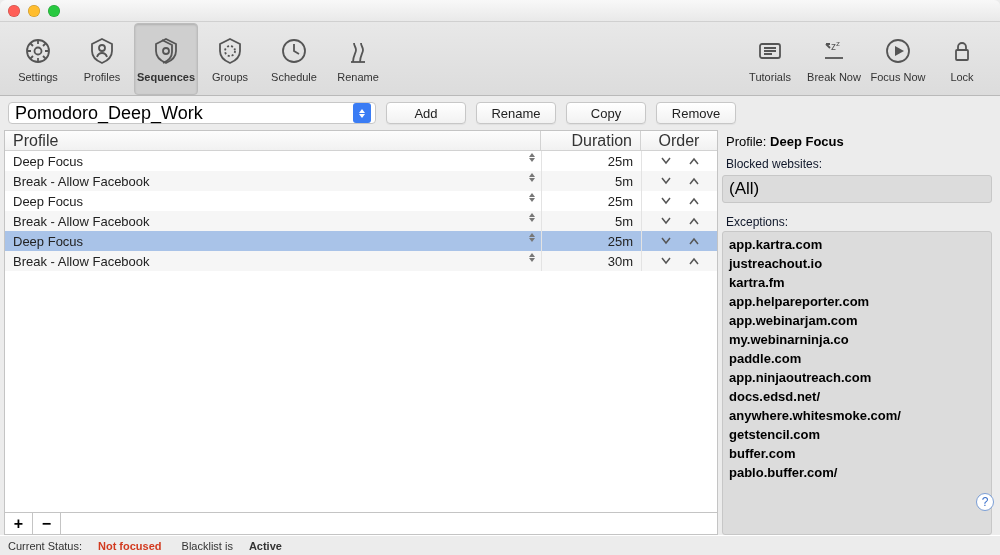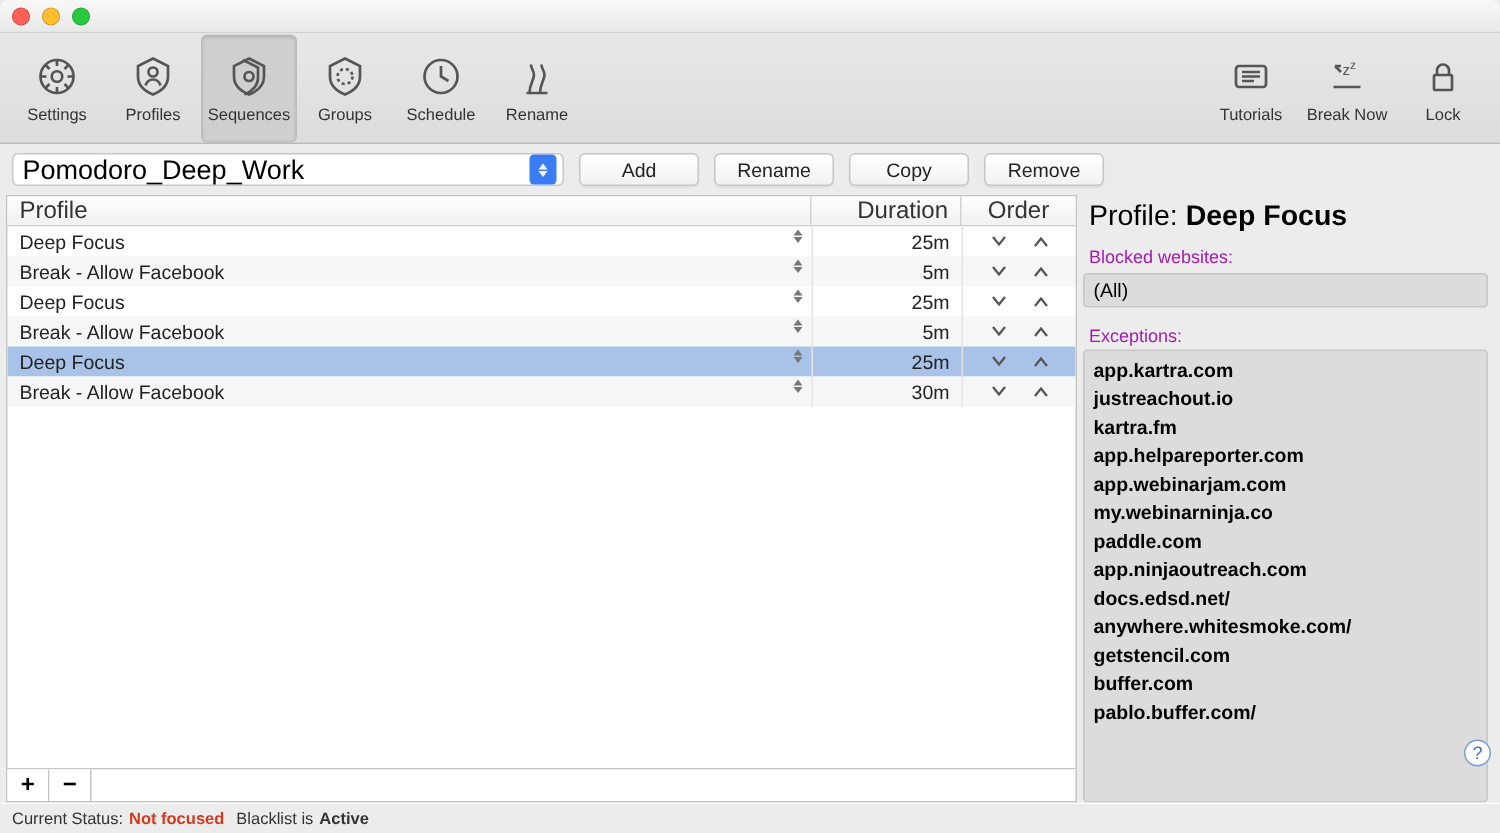--- a/index.html
+++ b/index.html
@@ -13,21 +13,21 @@
   .tl.red { background:#ff5f57; }
   .tl.yellow { background:#ffbd2e; }
   .tl.green { background:#28c940; }
 
   
   .toolbar { height: 74px; background: linear-gradient(#e8e8e8, #dcdcdc); border-bottom: 1px solid #b9b9b9; display: flex; align-items: center; padding: 0 6px; }
   .tb-group-left { display: flex; }
   .tb-group-right { display: flex; margin-left: auto; }
   .tb-btn { width: 64px; height: 72px; display: flex; flex-direction: column; align-items: center; justify-content: center; gap: 4px; font-size: 11px; color: #333; border: 1px solid transparent; border-radius: 4px; }
   .tb-btn .ico { height: 32px; display:flex; align-items:center; justify-content:center; }
-  .tb-btn.selected { background: #cfcfcf; box-shadow: inset 0 1px 2px rgba(0,0,0,.15); border-color: #bcbcbc; }
+  .tb-btn.selected { background: #cfcfcf; box-shadow: inset 0 1px 2px rgba(0,0,0,.15); border-color: #bcbcbc; font-weight: bold; }
   .tb-btn svg { stroke:#555; fill:none; }
 
   
   .actionbar { display:flex; align-items:center; gap:10px; padding:6px 8px; background:#ececec; }
   .mac-combo { flex:0 0 368px; height:22px; background:#fff; border:1px solid #c7c7c7; border-radius:4px; display:flex; align-items:center; padding:0 4px 0 6px; font-size:18px; }
   .mac-combo .arrow { width:18px; height:20px; margin-left:auto; background:#3a7cf4; border-radius:3px; display:flex; flex-direction:column; align-items:center; justify-content:center; gap:1px;}
   .mac-combo .arrow span{ width:0;height:0;border-left:3px solid transparent;border-right:3px solid transparent;}
   .mac-combo .arrow .u{border-bottom:4px solid #fff;}
   .mac-combo .arrow .d{border-top:4px solid #fff;}
   .mac-btn { height:22px; min-width:86px; padding:0 12px; background:linear-gradient(#ffffff,#f2f2f2); border:1px solid #c7c7c7; border-radius:4px; font-size:13px; color:#222; display:flex; align-items:center; justify-content:center; box-shadow:0 1px 1px rgba(0,0,0,.05);}
@@ -59,32 +59,32 @@
   .pd-arrows .d{border-top:4px solid #777;}
   .td.dur{ width:100px; justify-content:flex-end; border-left:1px solid #e3e3e3;}
   .td.ord{ width:76px; justify-content:center; gap:18px; border-left:1px solid #e3e3e3; color:#666;}
   .ord svg{stroke:#555;}
 
   .addremove { display:flex; height:22px; border:1px solid #c4c4c4; border-top:none; background:#fff;}
   .addremove button{ width:28px; border:none; border-right:1px solid #c4c4c4; background:#fff; font-size:16px; font-weight:bold; display:flex;align-items:center;justify-content:center;}
   .addremove .filler{flex:1;}
 
   
-  .panel-title{ font-size:19px; padding:4px 4px 6px 4px;}
+  .panel-title{ font-size:13px; padding:4px 4px 6px 4px;}
   .panel-title b{font-weight:600;}
-  .section-label{font-size:12px; color:#a21caf; padding:2px 4px;}
-  .inset-box { background:#dcdcdc; border:1px solid #c7c7c7; border-radius:3px; padding:3px 6px; font-size:13px; margin:2px 0 10px 0;}
+  .section-label{font-size:12px; color:#0f172a; padding:2px 4px;}
+  .inset-box { background:#dcdcdc; border:1px solid #c7c7c7; border-radius:3px; padding:3px 6px; font-size:17px; margin:2px 0 10px 0;}
   .exc-box{ flex:1; background:#dcdcdc; border:1px solid #c7c7c7; border-radius:3px; padding:3px 6px; font-size:13px; overflow:hidden;}
   .exc-box div{ height:19px; display:flex; align-items:center;font-weight:bold;}
 
   
   .help { position:absolute; right:6px; bottom:24px; width:18px; height:18px; border-radius:50%; border:1.5px solid #7a9ed6; color:#3a6fc9; font-size:12px; display:flex; align-items:center; justify-content:center; background:#fff;}
 
   
-  .statusbar { height:20px; background:#ececec; border-top:1px solid #fff; font-size:11px; color:#333; display:flex; align-items:center; padding:0 8px; gap:4px;}
+  .statusbar { height:20px; background:#ececec; border-top:1px solid #fff; font-size:11px; color:#333; display:flex; align-items:center; padding:0 8px; gap:16px;}
   .statusbar .nf{ color:#d23a1f; font-weight:600;}
   .statusbar .act{ font-weight:600;}
 
   .wrap{position:relative; flex:1; display:flex; flex-direction:column;}
 </style>
 </head>
 <body>
 
 <div class="titlebar">
   <div class="traffic">
@@ -167,20 +167,29 @@
       <div class="tb-btn">
         <div class="ico">
           <svg width="30" height="30" viewBox="0 0 30 30" stroke-width="1.8">
             <path d="M7 8l4 4M7 8l4-0"></path>
             <text x="12" y="14" font-size="10" stroke="none" fill="#555">z</text>
             <text x="17" y="10" font-size="8" stroke="none" fill="#555">z</text>
             <path d="M6 22h18"></path>
           </svg>
         </div>
         <span>Break Now</span>
+      </div>
+      <div class="tb-btn">
+        <div class="ico">
+          <svg width="30" height="30" viewBox="0 0 30 30" stroke-width="1.8">
+            <circle cx="15" cy="15" r="11"></circle>
+            <polygon points="12,10 12,20 21,15" fill="#555" stroke="none"></polygon>
+          </svg>
+        </div>
+        <span>Focus Now</span>
       </div>
       <div class="tb-btn">
         <div class="ico">
           <svg width="30" height="30" viewBox="0 0 30 30" stroke-width="1.8">
             <rect x="9" y="14" width="12" height="10" rx="1"></rect>
             <path d="M11 14v-3a4 4 0 0 1 8 0v3"></path>
           </svg>
         </div>
         <span>Lock</span>
       </div>

